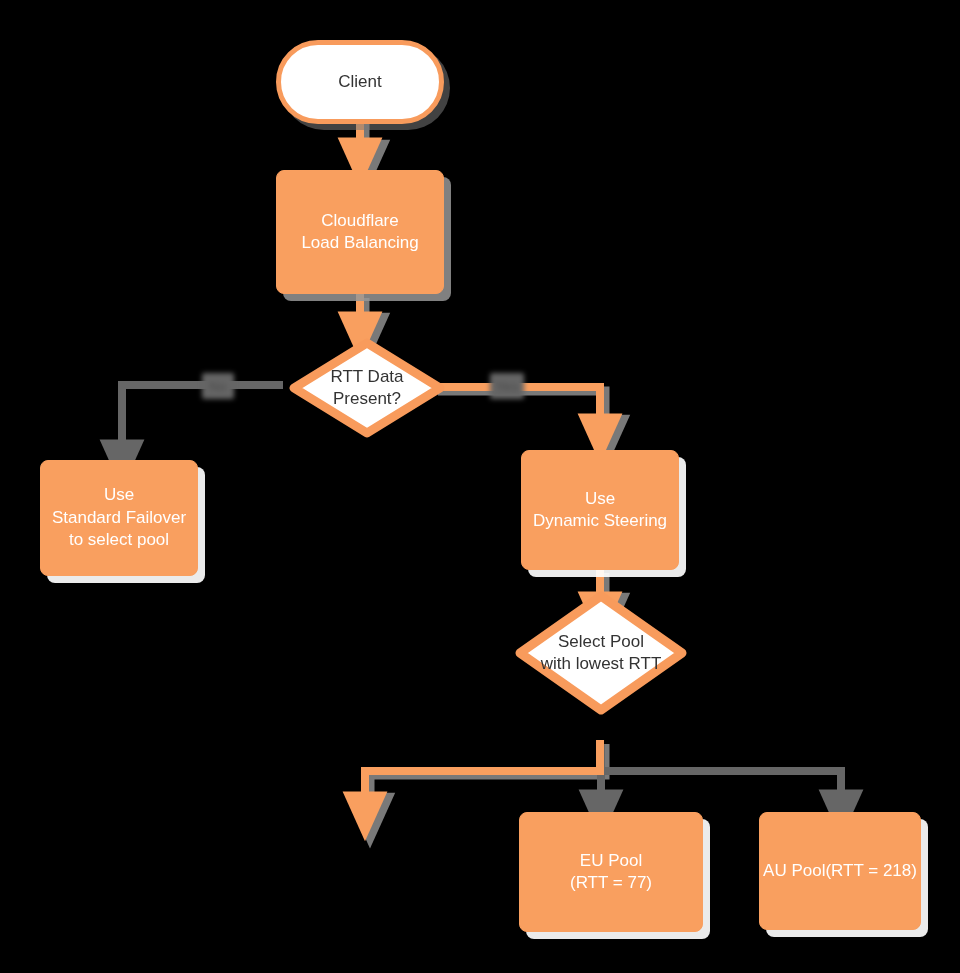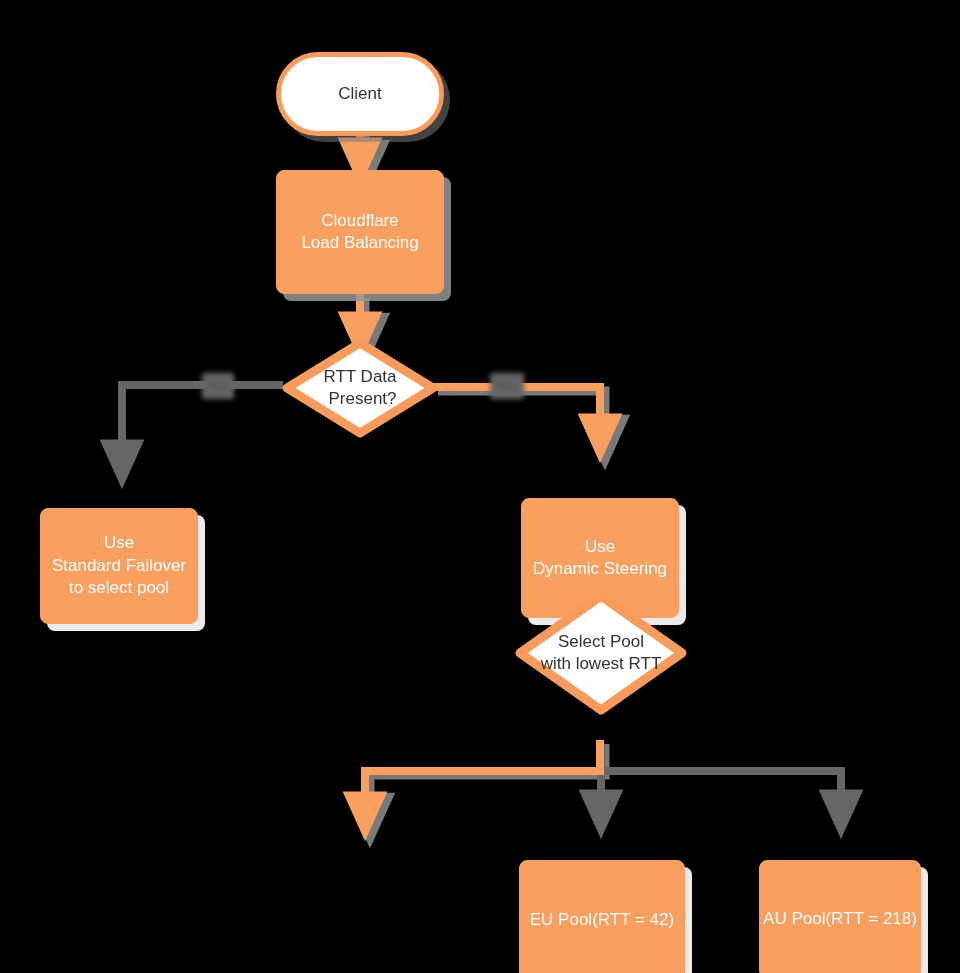--- a/index.html
+++ b/index.html
@@ -52,21 +52,20 @@
     border: 1px solid #f99f5f;
     border-radius: 8px;
     color: #ffffff;
     font-size: 17px;
   }
   .n-box.sh-gray {
     box-shadow: 7px 7px 0 0 rgba(150,150,150,0.85);
   }
   .n-box.sh-white {
     box-shadow: 7px 7px 0 0 rgba(255,255,255,0.92);
-    margin-top: 48px;
   }
 
   
   .n-diamond {
     background: transparent;
     color: #333333;
     font-size: 17px;
   }
   .n-diamond .dia-shape {
     position: absolute;
@@ -127,30 +126,30 @@
 
     <g stroke="#f99f5f" stroke-width="8" fill="none">
       <path d="M360,120 L360,160" marker-end="url(#arrowOrange)"></path>
       <path d="M360,294 L360,334" marker-end="url(#arrowOrange)"></path>
       <path d="M433,387 L600,387 L600,436" marker-end="url(#arrowOrange)"></path>
       <path d="M600,569 L600,614" marker-end="url(#arrowOrange)"></path>
       <path d="M600,740 L600,771 L365,771 L365,814" marker-end="url(#arrowOrange)"></path>
     </g>
   </svg>
 
-  <div class="node n-stadium" style="left:276px; top:52px; width:168px; height:84px;">
+  <div class="node n-stadium" style="left:276px; top:40px; width:168px; height:84px;">
     <span class="node-label">Client</span>
   </div>
 
   <div class="node n-box sh-gray" style="left:276px; top:170px; width:168px; height:124px;justify-content:center;">
     <span class="node-label">Cloudflare
 Load Balancing</span>
   </div>
 
-  <div class="node n-diamond" style="left:281px; top:333px; width:158px; height:110px;text-align:right;">
+  <div class="node n-diamond" style="left:288px; top:333px; width:158px; height:110px;">
     <svg class="dia-shape" viewBox="0 0 158 110" preserveAspectRatio="none">
       <polygon points="79,10 152,55 79,100 6,55" fill="#ffffff" stroke="#f89b5c" stroke-width="9" stroke-linejoin="round"></polygon>
     </svg>
     <span class="node-label">RTT Data
 Present?</span>
   </div>
 
   <div class="node n-box sh-white" style="left:40px; top:460px; width:158px; height:116px;">
     <span class="node-label">Use
 Standard Failover
@@ -164,23 +163,23 @@
 
   <div class="node n-diamond" style="left:512px; top:588px; width:178px; height:130px;">
     <svg class="dia-shape" viewBox="0 0 178 130" preserveAspectRatio="none">
       <polygon points="89,8 170,65 89,122 8,65" fill="#ffffff" stroke="#f89b5c" stroke-width="9" stroke-linejoin="round"></polygon>
     </svg>
     <span class="node-label">Select Pool
 with lowest RTT</span>
   </div>
 
 
-  <div class="node n-box sh-white" style="left:519px; top:812px; width:166px; height:120px; flex-direction:row;">
+  <div class="node n-box sh-white" style="left:519px; top:812px; width:184px; height:120px; flex-direction:column;">
     <span class="node-label">EU Pool</span>
-    <span class="node-label">(RTT = 42)</span>
+    <span class="node-label">(RTT = 77)</span>
   </div>
 
   <div class="node n-box sh-white" style="left:759px; top:812px; width:162px; height:118px; flex-direction:row;">
     <span class="node-label">AU Pool</span>
     <span class="node-label">(RTT = 218)</span>
   </div>
 
   <div class="edge-label" style="left:202px; top:373px; width:32px; height:26px;">
     <span>No</span>
   </div>

